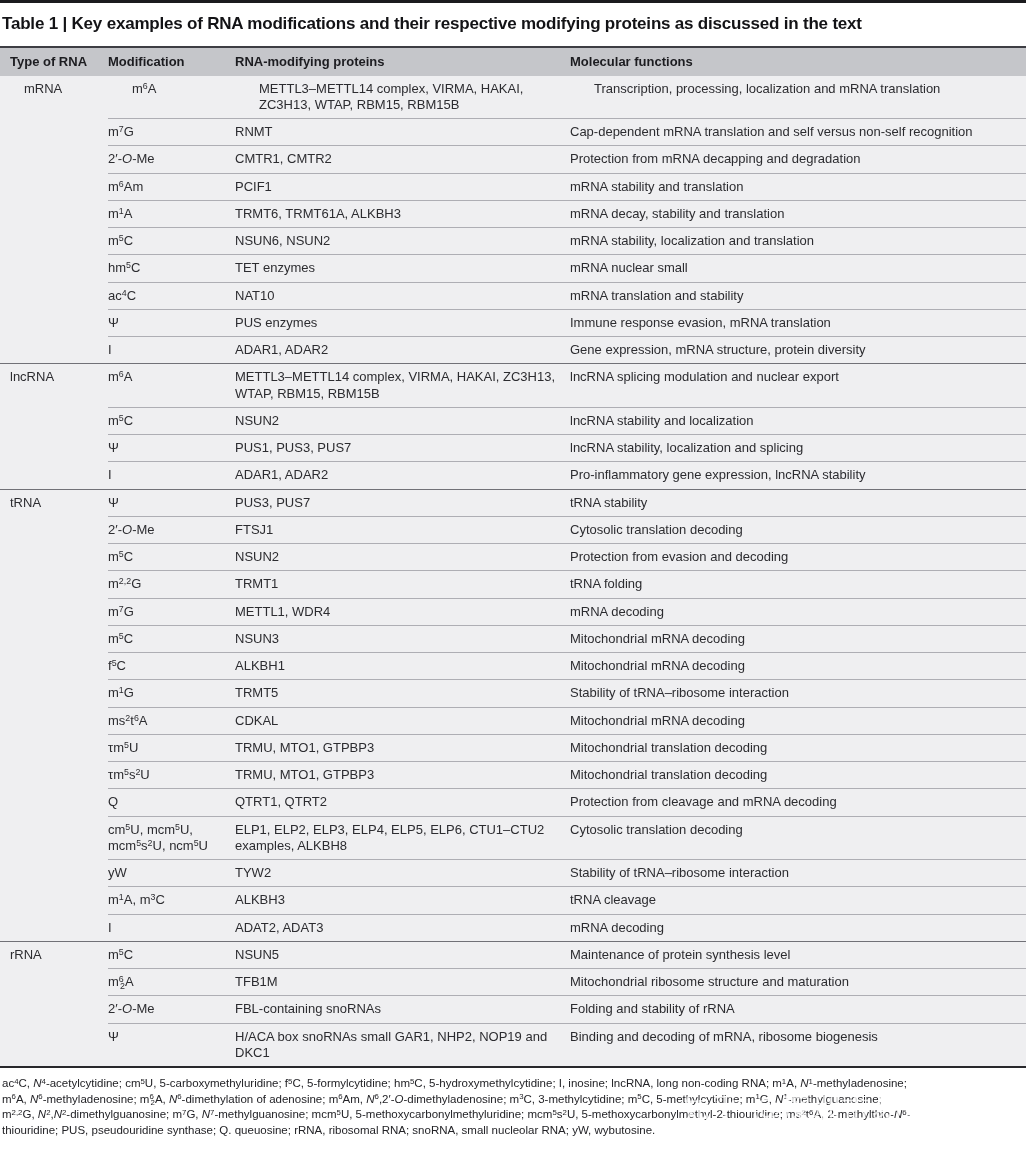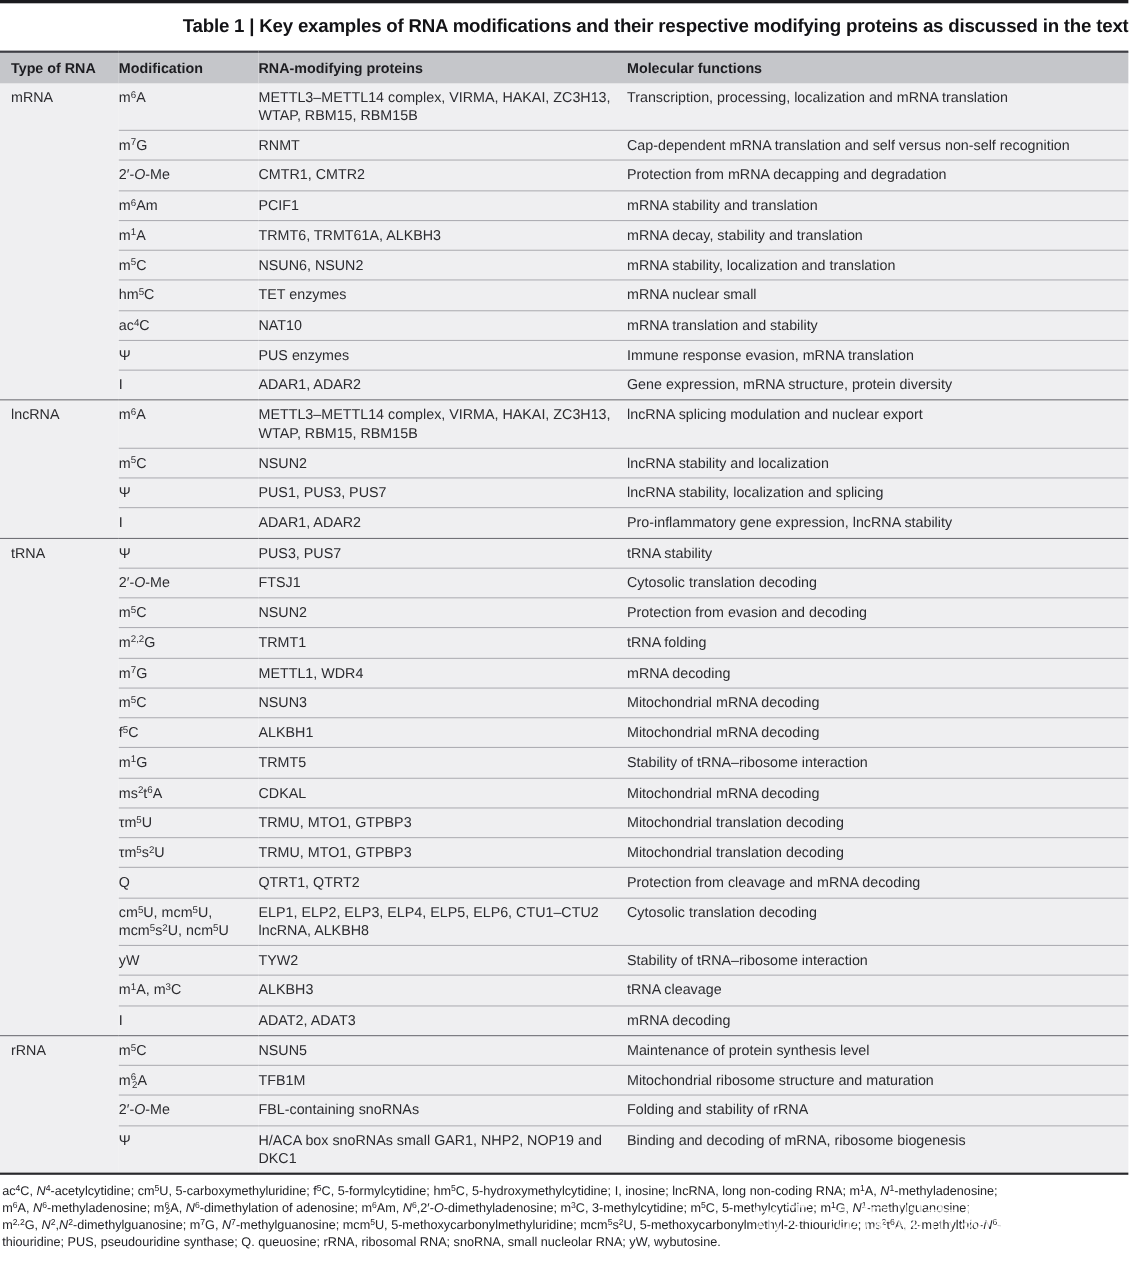--- a/index.html
+++ b/index.html
@@ -7,21 +7,21 @@
   body {
     width: 1026px; height: 1152px;
     background: #ffffff;
     font-family: "Liberation Sans", "DejaVu Sans", sans-serif;
     position: relative;
     overflow: hidden;
   }
   .top-rule { height: 3px; background: #1b1b1e; width: 100%; }
   .title {
     font-size: 17px; font-weight: 700; color: #131316;
-    margin: 11px 0 12px 2px; letter-spacing: -0.2px; text-align: right;
+    margin: 11px 0 12px 2px; letter-spacing: -0.2px;
   }
   table.rna-table {
     width: 1026px; border-collapse: collapse; table-layout: fixed;
   }
   col.c1 { width: 108px; }
   col.c2 { width: 127px; }
   col.c3 { width: 335px; }
   thead th {
     background: #c5c6ca;
     text-align: left; font-size: 13px; font-weight: 700; color: #1c1c20;
@@ -30,21 +30,21 @@
   }
   thead th.col-type { padding-left: 10px; }
   tbody td {
     background: #efeff1;
     font-size: 13px; color: #2c2c30; vertical-align: top;
     padding: 5px 12px 5px 0; line-height: 1.25;
     border-top: 1px solid #aeaeb4;
   }
   tbody td.col-type { padding-left: 10px; }
   tr.group-start > td { border-top: 1.5px solid #717177; }
-  tr.no-top > td { border-top: none; }
+  tr.no-top > td { border-top: none; padding-left: 24px; }
   sup { font-size: 0.68em; vertical-align: baseline; position: relative; top: -0.45em; }
   sub { font-size: 0.68em; vertical-align: baseline; position: relative; top: 0.28em; }
   sup + sub { margin-left: -0.42em; }
   .bottom-rule { height: 2px; background: #28282c; width: 100%; }
   .footnote {
     margin-top: 8px; padding: 0 2px;
     font-size: 11.5px; line-height: 1.35; color: #232327;
   }
   .footnote i, tbody td i { font-style: italic; }
   .watermark {
@@ -206,21 +206,21 @@
           <td class="col-prot">TRMU, MTO1, GTPBP3</td>
           <td class="col-func">Mitochondrial translation decoding</td>
         </tr>
         <tr>
           <td class="col-mod">Q</td>
           <td class="col-prot">QTRT1, QTRT2</td>
           <td class="col-func">Protection from cleavage and mRNA decoding</td>
         </tr>
         <tr>
           <td class="col-mod">cm<sup>5</sup>U, mcm<sup>5</sup>U, mcm<sup>5</sup>s<sup>2</sup>U, ncm<sup>5</sup>U</td>
-          <td class="col-prot">ELP1, ELP2, ELP3, ELP4, ELP5, ELP6, CTU1–CTU2 lncRNA, ALKBH8</td>
+          <td class="col-prot">ELP1, ELP2, ELP3, ELP4, ELP5, ELP6, CTU1–CTU2 examples, ALKBH8</td>
           <td class="col-func">Cytosolic translation decoding</td>
         </tr>
         <tr>
           <td class="col-mod">yW</td>
           <td class="col-prot">TYW2</td>
           <td class="col-func">Stability of tRNA–ribosome interaction</td>
         </tr>
         <tr>
           <td class="col-mod">m<sup>1</sup>A, m<sup>3</sup>C</td>
           <td class="col-prot">ALKBH3</td>

